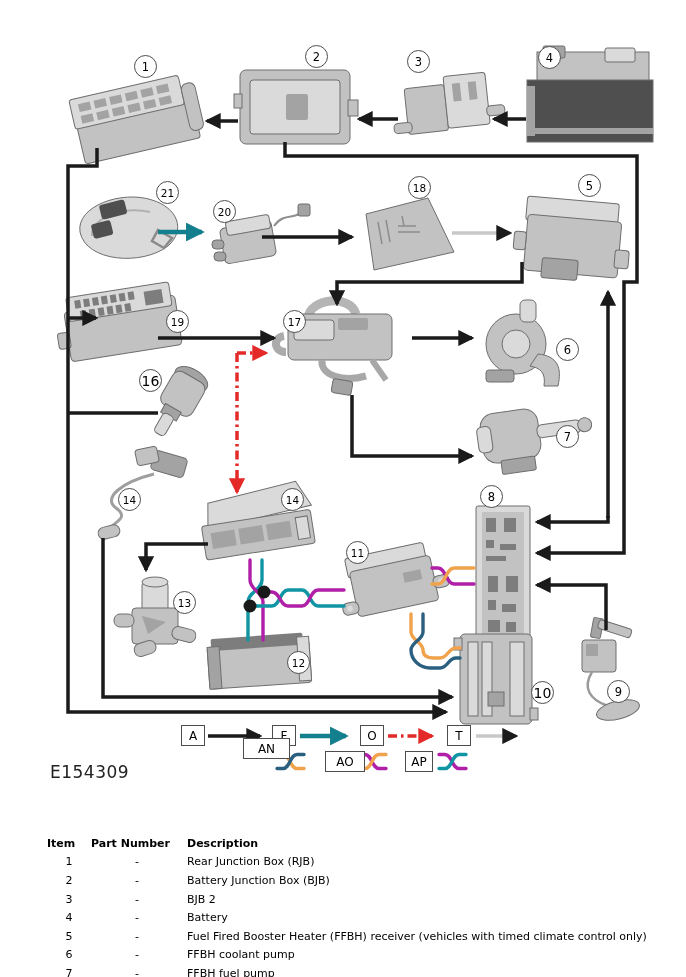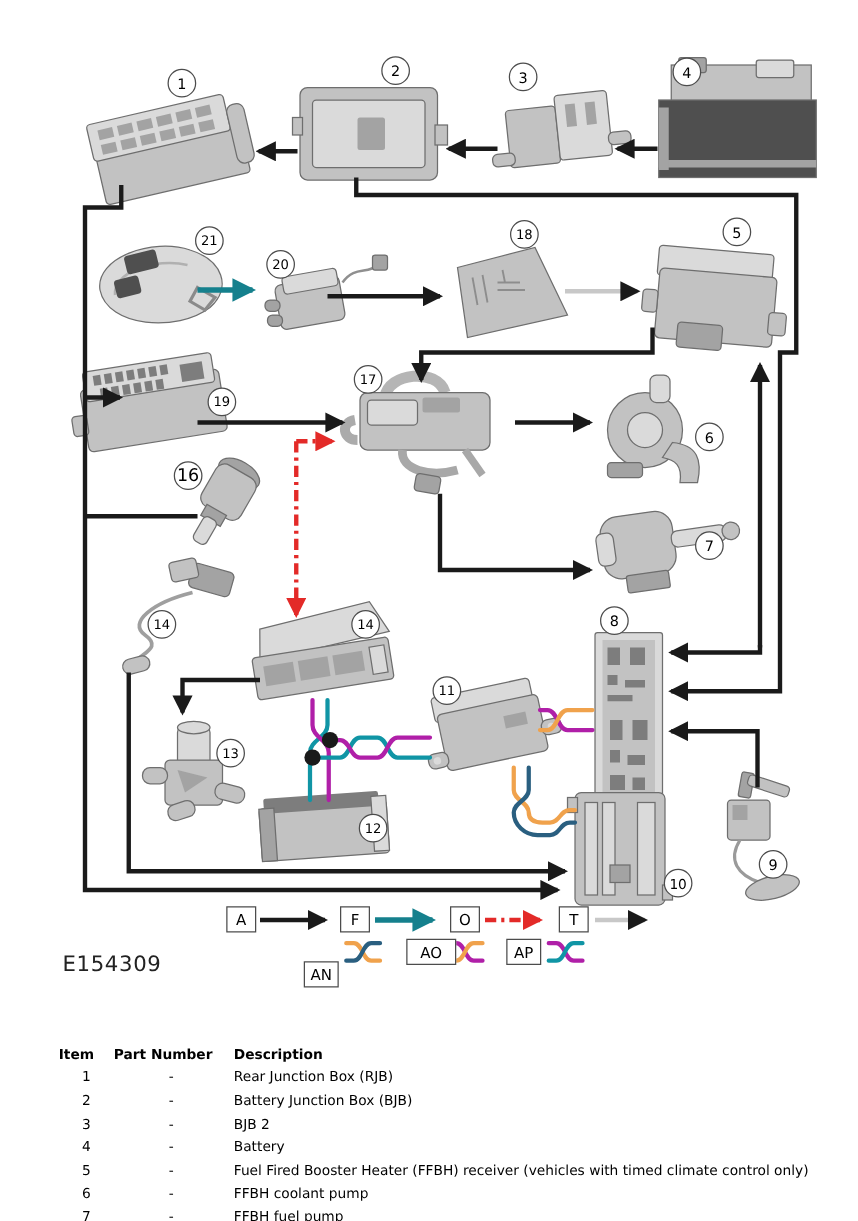--- a/index.html
+++ b/index.html
@@ -326,38 +326,38 @@
 
 <div class="co" style="left:134px;top:55px">1</div>
 <div class="co" style="left:305px;top:45px">2</div>
 <div class="co" style="left:407px;top:50px">3</div>
 <div class="co" style="left:538px;top:46px">4</div>
 <div class="co" style="left:578px;top:174px">5</div>
 <div class="co" style="left:556px;top:338px">6</div>
 <div class="co" style="left:556px;top:425px">7</div>
 <div class="co" style="left:480px;top:485px">8</div>
 <div class="co" style="left:607px;top:680px">9</div>
-<div class="co" style="left:531px;top:695px;font-size:11px">10</div>
+<div class="co" style="left:531px;top:681px;font-size:14px">10</div>
 <div class="co" style="left:346px;top:541px;font-size:10.5px">11</div>
 <div class="co" style="left:287px;top:651px;font-size:10.5px">12</div>
 <div class="co" style="left:173px;top:591px;font-size:10.5px">13</div>
 <div class="co" style="left:118px;top:488px;font-size:10.5px">14</div>
 <div class="co" style="left:281px;top:488px;font-size:10.5px">14</div>
 <div class="co" style="left:139px;top:369px;font-size:14px">16</div>
-<div class="co" style="left:283px;top:292px;font-size:10.5px">17</div>
+<div class="co" style="left:283px;top:310px;font-size:10.5px">17</div>
 <div class="co" style="left:408px;top:176px;font-size:10.5px">18</div>
 <div class="co" style="left:166px;top:310px;font-size:10.5px">19</div>
 <div class="co" style="left:213px;top:200px;font-size:10.5px">20</div>
 <div class="co" style="left:156px;top:181px;font-size:10.5px">21</div>
 
 <div class="lb" style="left:181px;top:725px;width:24px">A</div>
 <div class="lb" style="left:272px;top:725px;width:24px">F</div>
 <div class="lb" style="left:360px;top:725px;width:24px">O</div>
 <div class="lb" style="left:447px;top:725px;width:24px">T</div>
-<div class="lb" style="left:243px;top:769px;width:28px">AN</div>
+<div class="lb" style="left:243px;top:738px;width:47px">AN</div>
 <div class="lb" style="left:325px;top:751px;width:40px">AO</div>
 <div class="lb" style="left:405px;top:751px;width:28px">AP</div>
 
 <div class="figcode">E154309</div>
 
 
 <div class="tblwrap">
   <table>
     <thead>
       <tr>

